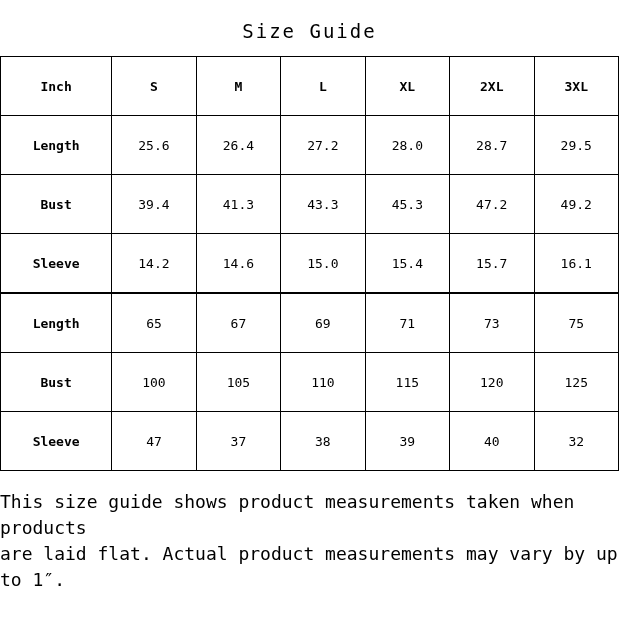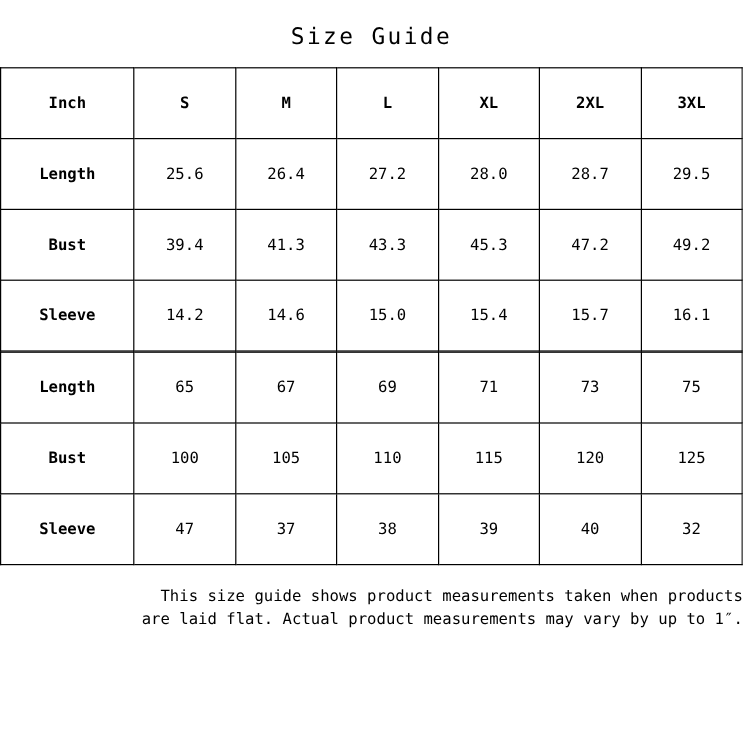--- a/index.html
+++ b/index.html
@@ -53,22 +53,22 @@
     margin-left: 40px;
   }
   
   table.size-table col.c0 { width: 18%; }
   table.size-table col.cx { width: 13.666%; }
 
   .gap {
     height: 38px;
   }
   .footer {
-    text-align: right;
-    font-size: 13px;
+    text-align: left;
+    font-size: 18px;
     line-height: 1.45;
     padding-top: 18px;
     font-family: "DejaVu Sans Mono", monospace;
   }
   .footer .line {
     display: block;
   }
 </style>
 </head>
 <body>

